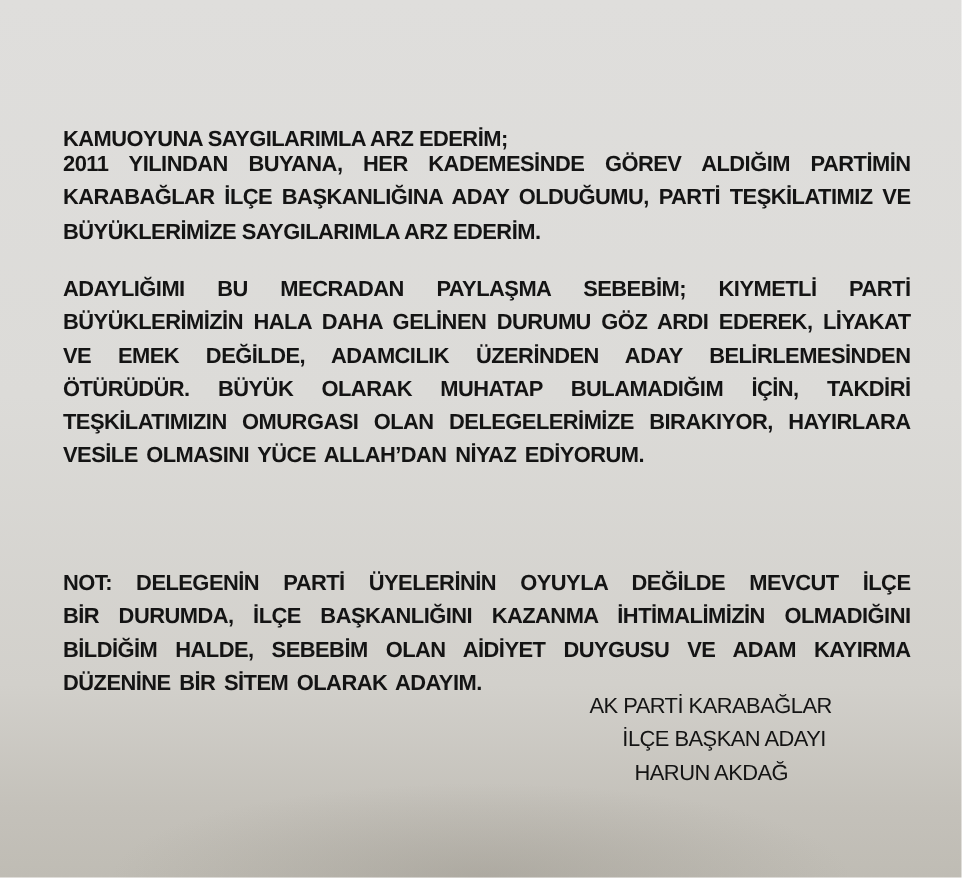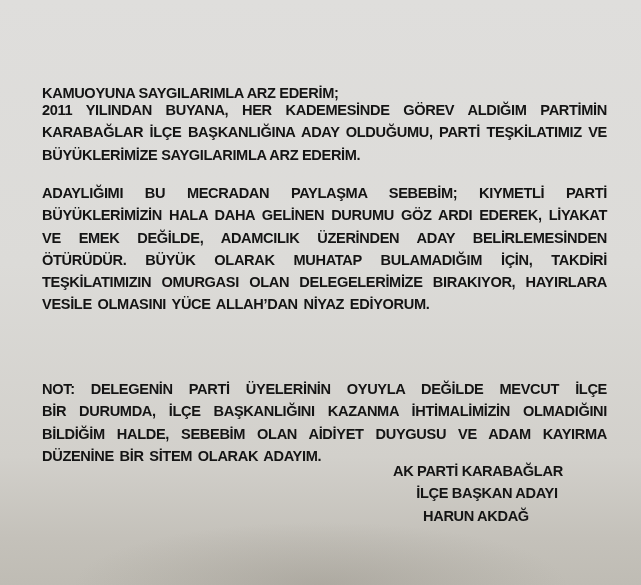--- a/index.html
+++ b/index.html
@@ -25,21 +25,21 @@
     transform-origin: left top;
   }
   .salutation { position: absolute; top: 58px; left: 0; width: 565px; margin-top: 24px; }
   .p1 { position: absolute; top: 99px; left: 0; width: 565px; }
   .p2 { position: absolute; top: 182px; left: 0; width: 565px; word-spacing: 2px; }
   .p3 { position: absolute; top: 330px; left: 0; width: 565px; word-spacing: 2px; margin-top: 48px; }
   .p1 span, .p2 span, .p3 span { display: block; text-align: justify; text-align-last: justify; }
   .p1 span.last, .p2 span.last, .p3 span.last { text-align-last: left; }
   .signature {
     position: absolute; left: 393px; top: 460px;
-    font-weight: bold; font-size: 14.6px; line-height: 22.3px; letter-spacing: -0.35px;
+    font-weight: normal; font-size: 14.6px; line-height: 22.3px; letter-spacing: -0.35px;
   }
   .signature div:nth-child(2) { padding-left: 18px; text-align: center; }
   .signature div:nth-child(3) { padding-left: 30px; }
 </style>
 </head>
 <body>
 
 <div class="shade"></div>
 
 <div class="page">

